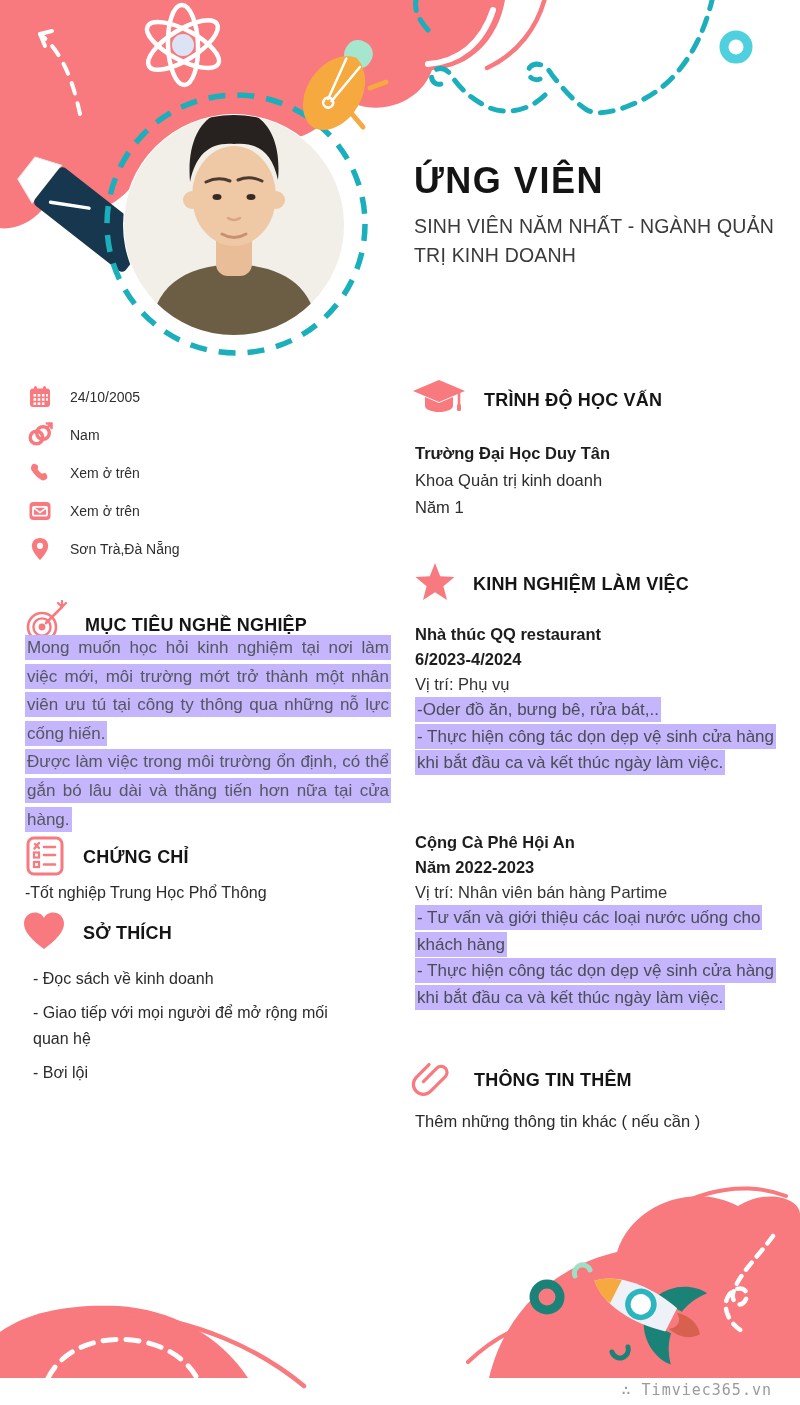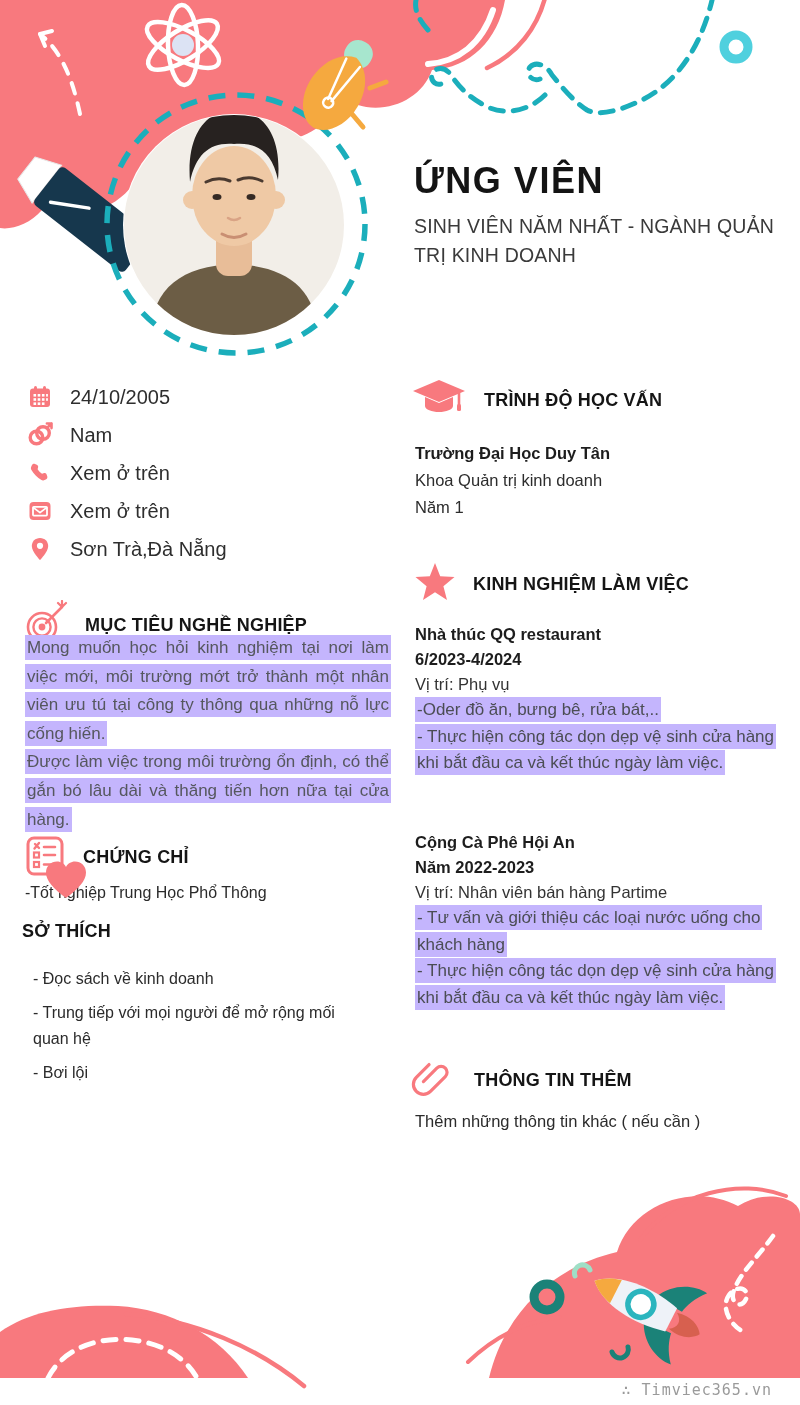--- a/index.html
+++ b/index.html
@@ -21,28 +21,28 @@
   }
   .subtitle {
     position:absolute; left:414px; top:212px; width:368px;
     font-size:19.5px; line-height:29px; color:#3a3a3a; font-weight:400; letter-spacing:0.2px;
   }
 
   
   .pinfo { position:absolute; left:27px; top:378px; width:340px; }
   .pi-row { display:flex; align-items:center; height:38px; gap:17px; }
   .pi-row .ic { width:26px; height:26px; flex:0 0 26px; display:flex; align-items:center; justify-content:center; }
-  .pi-row .val { font-size:20px; color:#2e2e2e; }
+  .pi-row .val { font-size:14px; color:#2e2e2e; }
 
   
   .sec-head { position:absolute; display:flex; align-items:center; gap:17px; }
   .sec-head h2 { margin:0; font-size:18px; font-weight:700; color:#151515; letter-spacing:0.2px; }
   .sh-objective { left:22px;  top:600px; }
   .sh-certs     { left:24px;  top:833px;text-align:center; }
-  .sh-hobbies   { left:22px;  top:860px;flex-direction:column; }
+  .sh-hobbies   { left:22px;  top:911px; }
   .sh-education { left:411px; top:378px; }
   .sh-experience{ left:414px; top:562px; }
   .sh-additional{ left:411px; top:1056px; }
 
   .hl { background:#c4b5fd; box-decoration-break:clone; -webkit-box-decoration-break:clone; padding:3px 2px; }
 
   .objective-text { position:absolute; left:25px; top:634px; width:366px;
     font-size:17px; line-height:28.6px; color:#55575E; }
   .objective-text p { margin:0; text-align:justify; }
 
@@ -282,21 +282,21 @@
     <div class="sec-head sh-hobbies">
       <span>
         <svg width="44" height="40" viewBox="0 0 44 40">
             <path d="M22,38 C10,29 2,21 2,12.5 C2,6 7,1.5 13,1.5 C17,1.5 20.5,3.8 22,7 C23.5,3.8 27,1.5 31,1.5 C37,1.5 42,6 42,12.5 C42,21 34,29 22,38 Z" fill="#F8797E"></path>
           </svg>
       </span>
       <h2>SỞ THÍCH</h2>
     </div>
     <div class="hobby-list">
       <div>- Đọc sách về kinh doanh</div>
-      <div>- Trung tiếp với mọi người để mở rộng mối quan hệ</div>
+      <div>- Giao tiếp với mọi người để mở rộng mối quan hệ</div>
       <div>- Bơi lội</div>
     </div>
 
     <div class="sec-head sh-education">
       <span>
         <svg width="56" height="40" viewBox="0 0 56 40">
             <polygon points="28,2 54,13 28,24 2,13" fill="#F8797E"></polygon>
             <path d="M14,19 v9 c0,3.5 7,6 14,6 c7,0 14,-2.5 14,-6 v-9 l-14,6 Z" fill="#F8797E"></path>
             <path d="M48,15 v12" stroke="#F8797E" stroke-width="2.6"></path>
             <rect x="46" y="26" width="4" height="7" rx="1.5" fill="#F8797E"></rect>

